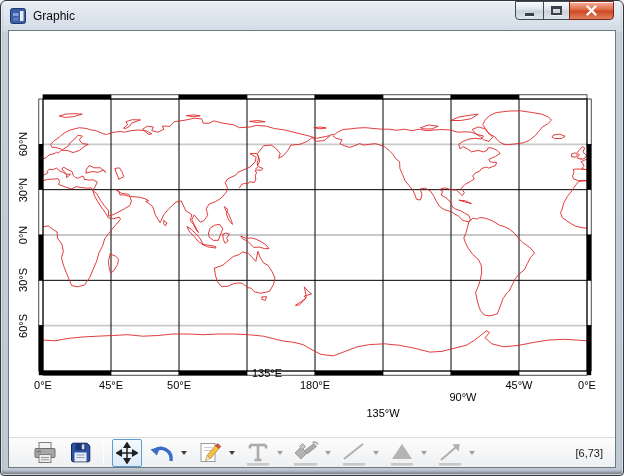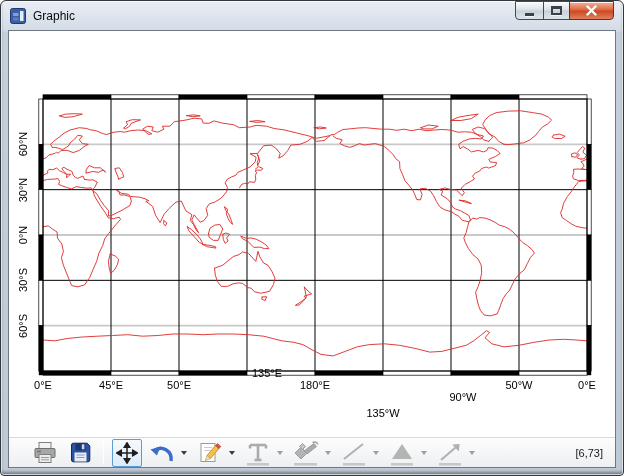--- a/index.html
+++ b/index.html
@@ -161,21 +161,21 @@
           <rect x="549" y="277" width="4.2" height="4.2" fill="#000"></rect>
           <rect x="5" y="5" width="544" height="272" fill="none" stroke="#000" stroke-width="1"></rect>
         </svg>
     <div class="xtick" style="left: 34px; top: 348px;">0°E</div>
         <div class="xtick" style="left: 102px; top: 348px;">45°E</div>
         <div class="xtick" style="left: 170px; top: 348px;">50°E</div>
         <div class="xtick" style="left: 238px; top: 336px; margin-left: 20px;">135°E</div>
         <div class="xtick" style="left: 306px; top: 348px;">180°E</div>
         <div class="xtick" style="left: 374px; top: 348px; margin-top: 28px;">135°W</div>
         <div class="xtick" style="left: 442px; top: 360px; padding-left: 24px;">90°W</div>
-        <div class="xtick" style="left: 510px; top: 348px;">50°W</div>
+        <div class="xtick" style="left: 510px; top: 348px;">45°W</div>
         <div class="xtick" style="left: 578px; top: 348px;">0°E</div>
         <div class="ytick" style="left: 14px; top: 113.333px;">60°N</div>
         <div class="ytick" style="left: 14px; top: 158.667px;">30°N</div>
         <div class="ytick" style="left: 14px; top: 204px;">0°N</div>
         <div class="ytick" style="left: 14px; top: 249.333px;">30°S</div>
         <div class="ytick" style="left: 14px; top: 294.667px;">60°S</div>
       </div>
     <div class="toolbar">
       <div class="tools">
           <div class="tgroup">

